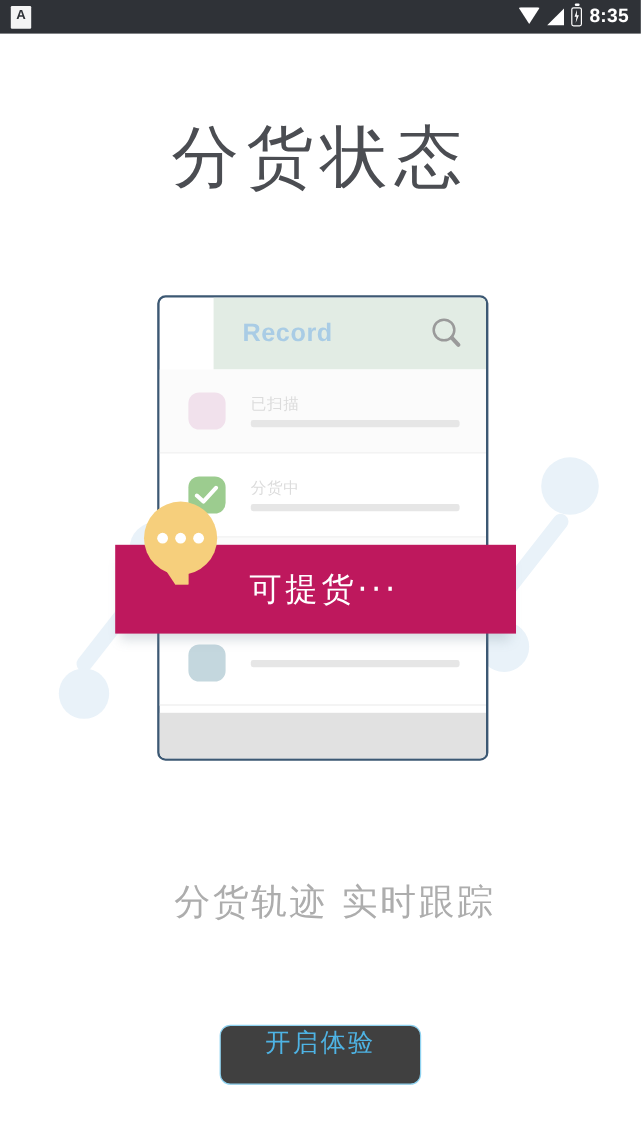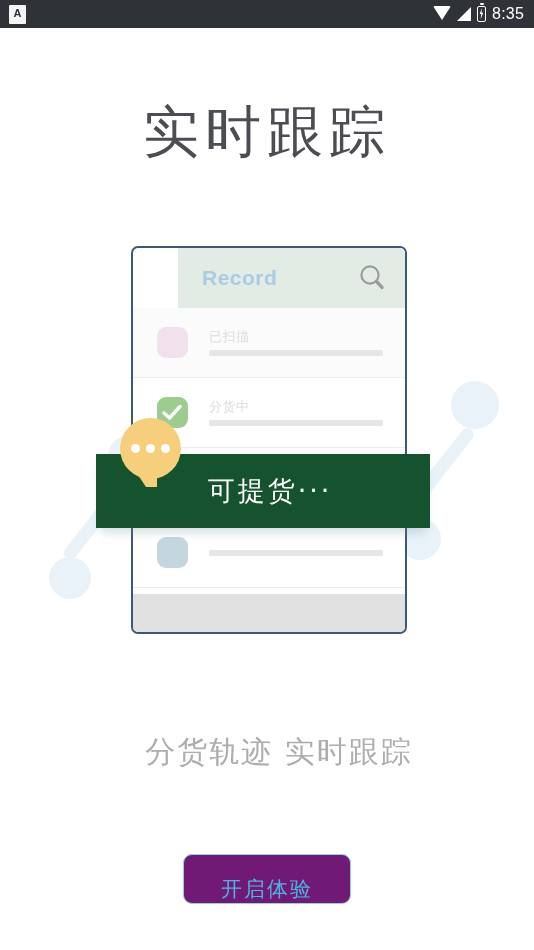--- a/index.html
+++ b/index.html
@@ -76,21 +76,21 @@
     content: "";
     position: absolute;
     left: 1.2px; top: 1.2px;
     width: 4.5px; height: 11px;
     background: #ffffff;
     clip-path: polygon(55% 0, 10% 52%, 45% 52%, 30% 100%, 90% 42%, 52% 42%);
   }
   .sb-time {
     color: #ffffff;
     font-size: 16px;
-    font-weight: 400;
+    font-weight: 700;
     letter-spacing: 0.2px;
   }
 
   
   .page-title {
     position: absolute;
     top: 104px; left: 0;
     width: 534px;
     text-align: center;
     font-size: 56px;
@@ -183,21 +183,21 @@
     background: #e1e1e1;
     position: absolute;
     bottom: 0; left: 0; right: 0;
   }
 
   
   .banner {
     position: absolute;
     left: 96px; top: 214px;
     width: 334px; height: 74px;
-    background: #14532d;
+    background: #be185d;
     box-shadow: 0 9px 9px -4px rgba(120,140,155,0.28);
     display: flex;
     align-items: center;
     justify-content: center;
     text-align: center;
   }
   .banner-text {
     color: #ffffff;
     font-size: 27px;
     letter-spacing: 3px;
@@ -248,26 +248,26 @@
     margin-top: 10px;
   }
 
   
   .cta {
     position: absolute;
     left: 183px; top: 854px;
     width: 168px; height: 50px;
     border: 1.6px solid #8ed2f0;
     border-radius: 9px;
-    background: #701a75;
+    background: #404040;
     color: #4eb3e4;
     font-size: 21px;
     letter-spacing: 2px;
     display: flex;
-    align-items: flex-end;
+    align-items: flex-start;
     justify-content: center;
     font-family: "DejaVu Sans", "Liberation Sans", sans-serif;
     cursor: pointer;
   }
 </style>
 </head>
 <body>
 
 <div class="statusbar">
   <div class="sb-app-icon">
@@ -275,21 +275,21 @@
   </div>
   <div class="sb-spacer"></div>
   <div class="sb-right">
     <div class="ico-wifi"></div>
     <div class="ico-signal"></div>
     <div class="ico-batt"></div>
     <div class="sb-time">8:35</div>
   </div>
 </div>
 
-<div class="page-title">实时跟踪</div>
+<div class="page-title">分货状态</div>
 
 <div class="stage">
 
   <div class="deco">
     <div class="deco-bar" style="left:437px; top:180px; width:13px; height:90px; background:#e9f2f9; transform: rotate(38deg); transform-origin: 50% 50%;"></div>
     <div class="deco-dot" style="left:451px; top:141px; width:48px; height:48px; background:#e9f2f9;"></div>
     <div class="deco-dot" style="left:399px; top:278px; width:42px; height:42px; background:#e9f2f9;"></div>
   </div>
 
   <div class="deco">

